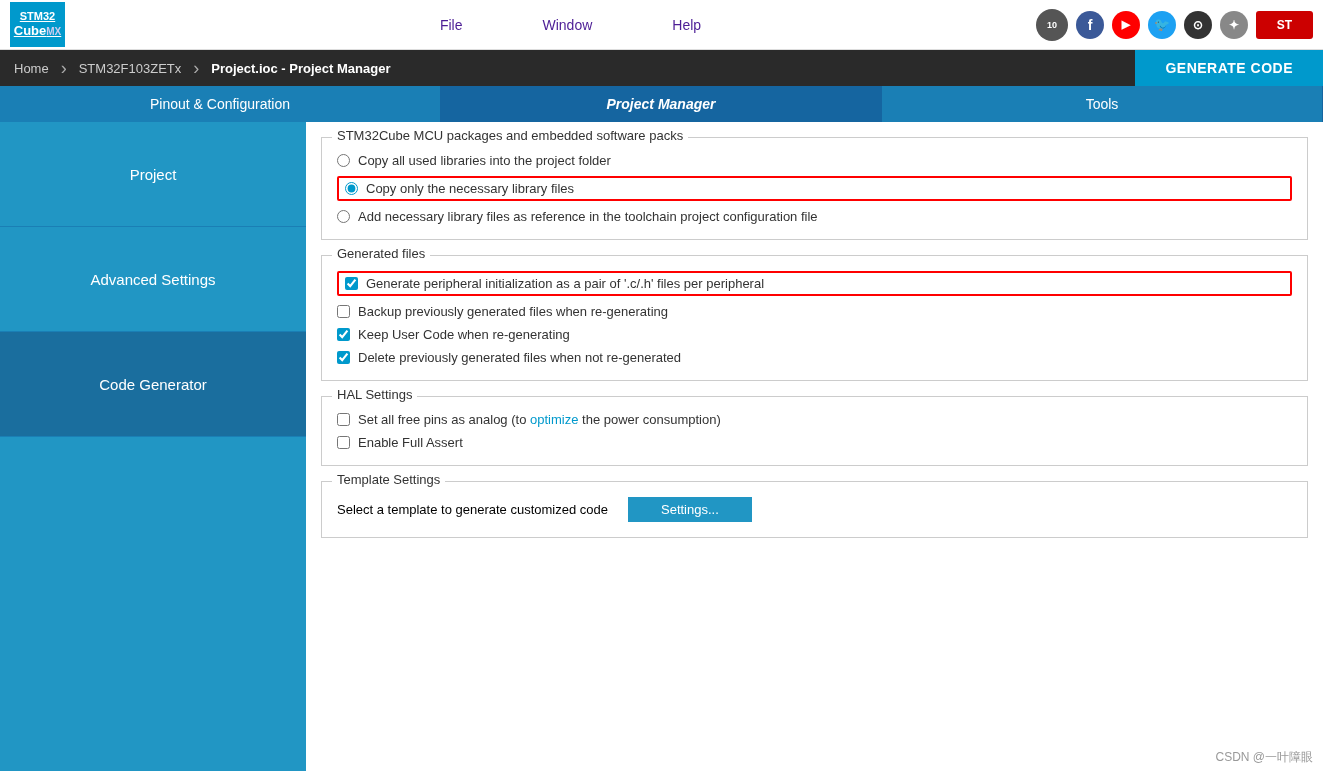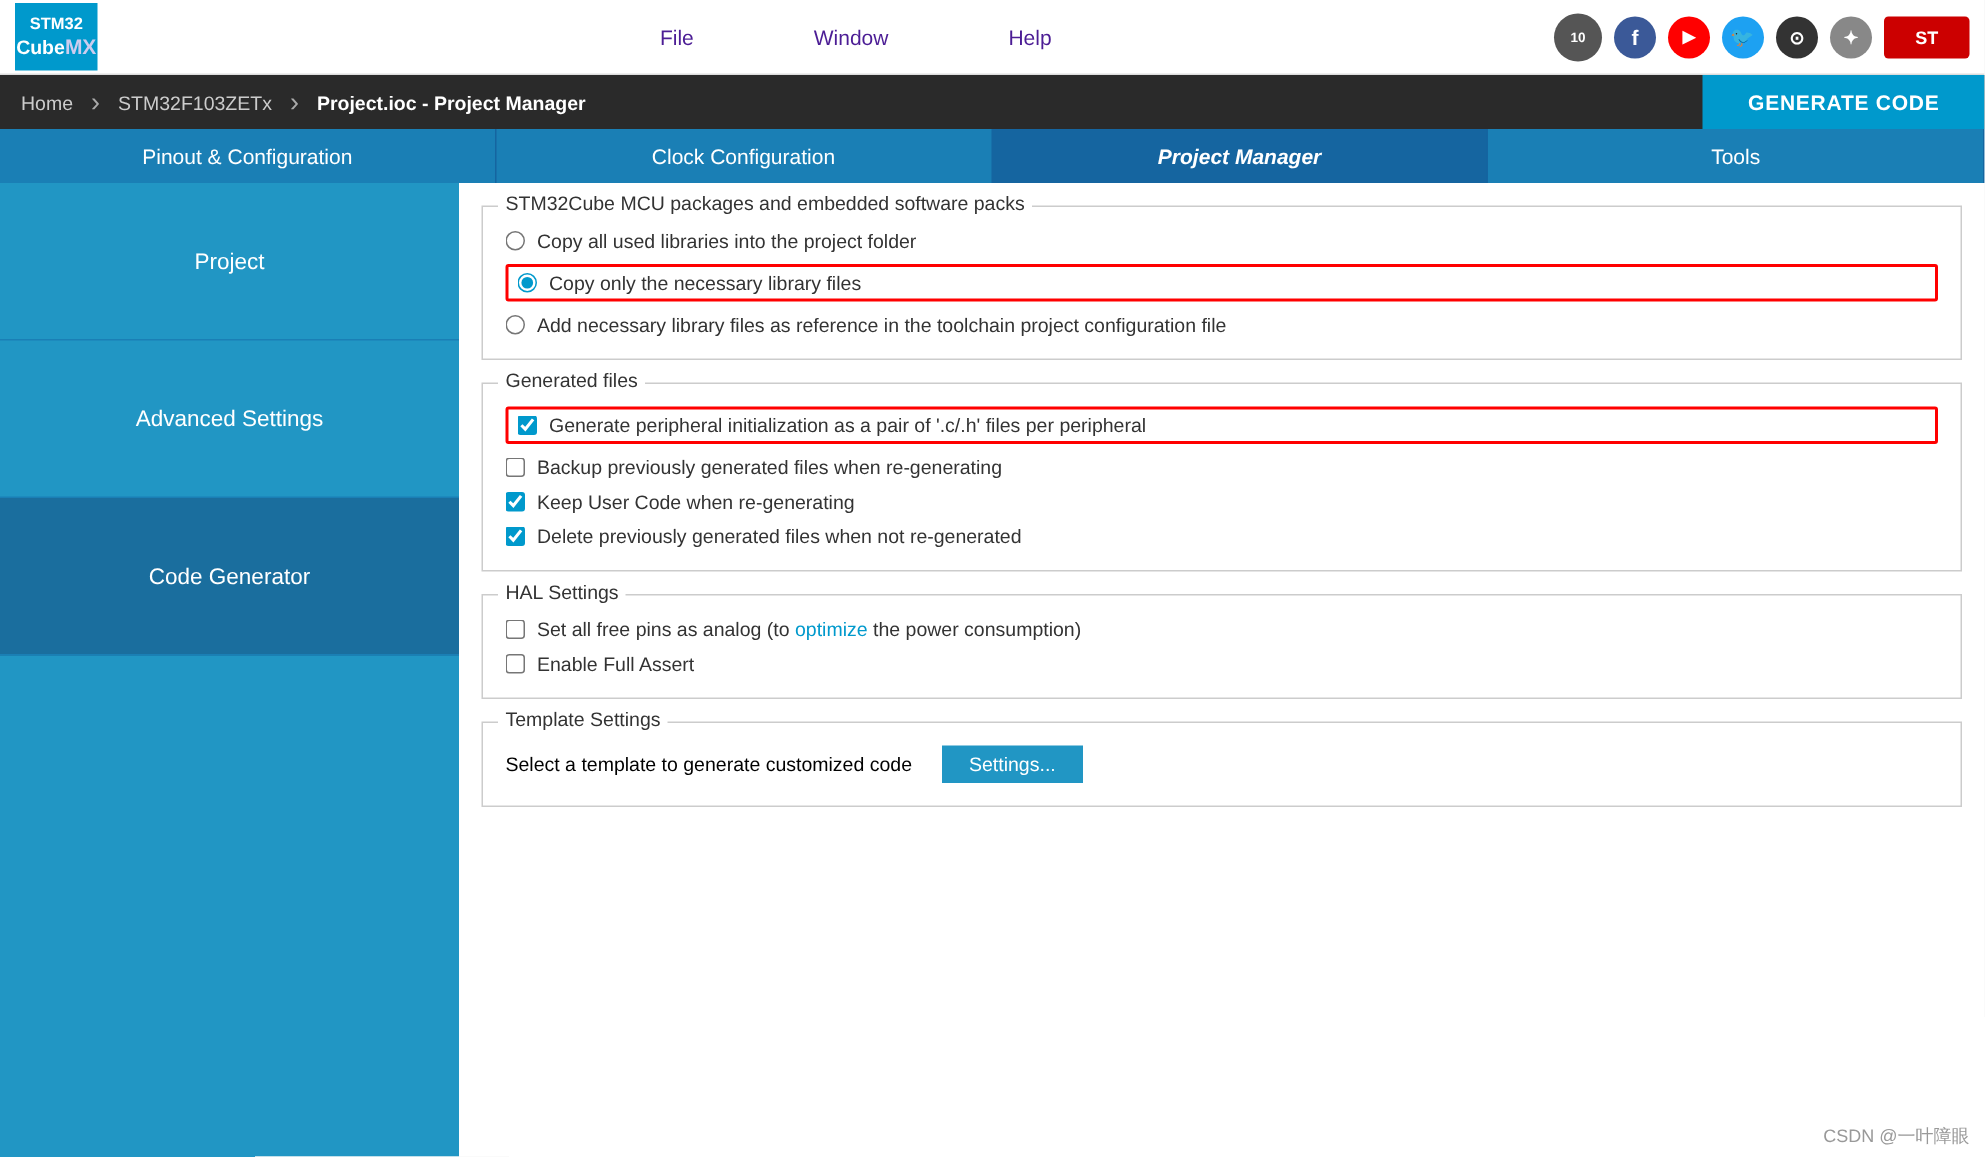--- a/index.html
+++ b/index.html
@@ -24,24 +24,25 @@
       height: 45px;
       background: #0099cc;
       display: flex;
       flex-direction: column;
       align-items: center;
       justify-content: center;
       color: white;
       font-size: 9px;
       font-weight: bold;
       line-height: 1.2;
+      text-decoration: underline;
     }
     .logo-box .stm32 { font-size: 11px; }
     .logo-box .cube { font-size: 13px; color: #fff; }
-    .logo-box .mx { font-size: 14px; color: #cce; }
+    .logo-box .mx { font-size: 10px; color: #cce; }
     .nav-menu {
       display: flex;
       gap: 60px;
       flex: 1;
       justify-content: center;
     }
     .nav-item {
       font-size: 14px;
       color: #4c1d95;
       cursor: pointer;
@@ -251,21 +252,21 @@
     .template-row {
       display: flex;
       align-items: center;
       gap: 20px;
       margin-top: 5px;
     }
     .settings-btn {
       background: #2196c4;
       color: white;
       border: none;
-      padding: 5px 18px;
+      padding: 5px 33px;
       cursor: pointer;
       font-size: 13px;
     }
 
     
     .watermark {
       position: fixed;
       bottom: 5px;
       right: 10px;
       color: #999;
@@ -302,21 +303,20 @@
   <span class="breadcrumb-item">Home</span>
   <span class="breadcrumb-arrow">›</span>
   <span class="breadcrumb-item">STM32F103ZETx</span>
   <span class="breadcrumb-arrow">›</span>
   <span class="breadcrumb-item active">Project.ioc - Project Manager</span>
   <button class="generate-btn">GENERATE CODE</button>
 </div>
 
 <div class="tab-bar">
   <div class="tab">Pinout &amp; Configuration</div>
-  <div class="tab">Clock Configuration</div>
   <div class="tab active">Project Manager</div>
   <div class="tab">Tools</div>
 </div>
 
 <div class="main-layout">
 
   <div class="sidebar">
     <div class="sidebar-item">Project</div>
     <div class="sidebar-item">Advanced Settings</div>
     <div class="sidebar-item active">Code Generator</div>

